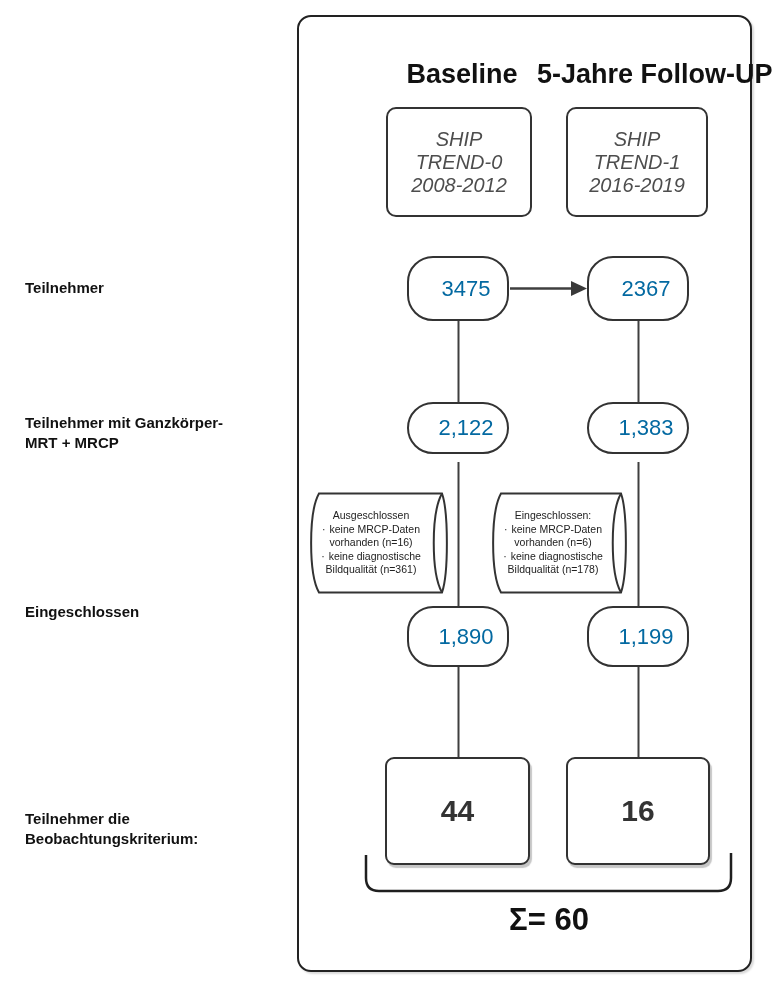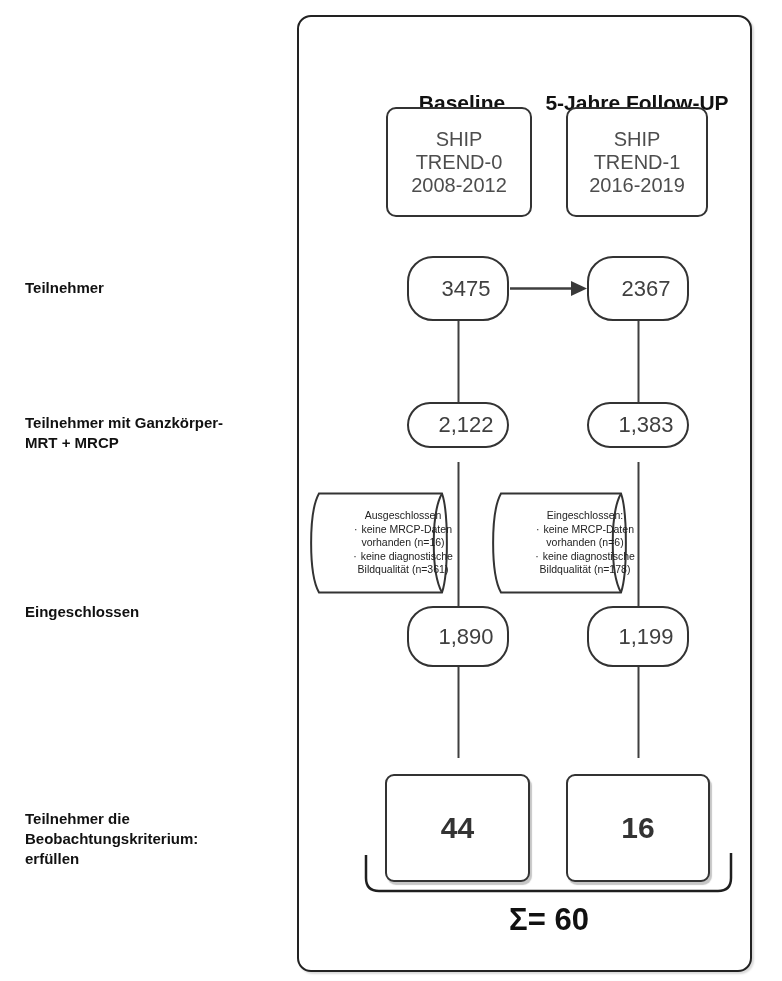--- a/index.html
+++ b/index.html
@@ -24,86 +24,85 @@
   }
   .connector-layer {
     position: absolute;
     left: 0; top: 0;
     width: 782px; height: 981px;
     z-index: 1;
   }
   .col-header {
     position: absolute;
     top: 59px;
-    font-size: 21px;
+    font-size: 27px;
     font-weight: bold;
     color: #111111;
     text-align: center;
     z-index: 2;
     white-space: nowrap;
-    margin-top: 32px;
   }
   .header-baseline { left: 362px; width: 200px; }
   .header-followup { left: 537px; width: 200px; }
   .cohort-box {
     position: absolute;
     top: 107px;
     height: 110px;
     border: 2px solid #333333;
     border-radius: 10px;
     background: #ffffff;
     box-sizing: border-box;
     display: flex;
     align-items: center;
     justify-content: center;
     text-align: center;
     color: #4d4d4d;
     font-size: 20px;
     line-height: 23px;
     z-index: 2;
+    font-style: italic;
   }
   .cohort-0 { left: 386px; width: 146px; }
   .cohort-1 { left: 566px; width: 142px; }
   .stadium {
     position: absolute;
     width: 102px;
     border: 2px solid #333333;
     border-radius: 26px;
     background: #ffffff;
     box-sizing: border-box;
     display: flex;
     align-items: center;
     justify-content: center;
     font-size: 22px;
-    color: #404040;
+    color: #0369a1;
     z-index: 2;
     padding-left: 16px;
   }
   .col1 { left: 407px; }
   .col2 { left: 587px; }
   .row-teilnehmer   { top: 256px; height: 65px; }
-  .row-mrt          { top: 402px; height: 46px; }
+  .row-mrt          { top: 402px; height: 52px; }
   .row-eingeschl    { top: 606px; height: 61px; }
   .final-box {
     position: absolute;
     top: 757px;
     height: 108px;
     border: 2px solid #333333;
     border-radius: 9px;
     background: #ffffff;
     box-sizing: border-box;
     display: flex;
     align-items: center;
     justify-content: center;
     font-size: 30px;
     font-weight: bold;
     color: #333333;
     box-shadow: 2px 3px 1px rgba(128,128,128,0.45);
     z-index: 2;
-    margin-top: 17px;
   }
   .final-0 { left: 385px; width: 145px; }
   .final-1 { left: 566px; width: 144px; }
   .row-label {
     position: absolute;
     left: 25px;
     width: 262px;
     font-size: 15px;
     font-weight: bold;
     color: #111111;
@@ -124,21 +123,20 @@
   .note svg { display: block; }
   .note-text {
     position: absolute;
     left: 9px;
     top: 17px;
     width: 118px;
     text-align: center;
     font-size: 10.5px;
     line-height: 13.5px;
     color: #222222;
-    padding-left: 32px;
   }
   .note-line .bullet { margin-right: 4px; }
   .sum-total {
     position: absolute;
     left: 366px;
     top: 902px;
     width: 366px;
     text-align: center;
     font-size: 31px;
     font-weight: bold;
@@ -195,21 +193,20 @@
   </div>
   <div class="row-label label-1">
     <div>Teilnehmer</div>
   </div>
   <div class="row-label label-3">
     <div>Eingeschlossen</div>
   </div>
   <div class="row-label label-4">
     <div>Teilnehmer die</div>
     <div>Beobachtungskriterium:</div>
-    <div>erfüllen</div>
   </div>
 
   <div class="stadium col1 row-teilnehmer">
     <span>3475</span>
   </div>
   <div class="stadium col2 row-teilnehmer">
     <span>2367</span>
   </div>
   <div class="stadium col1 row-mrt">
     <span>2,122</span>

